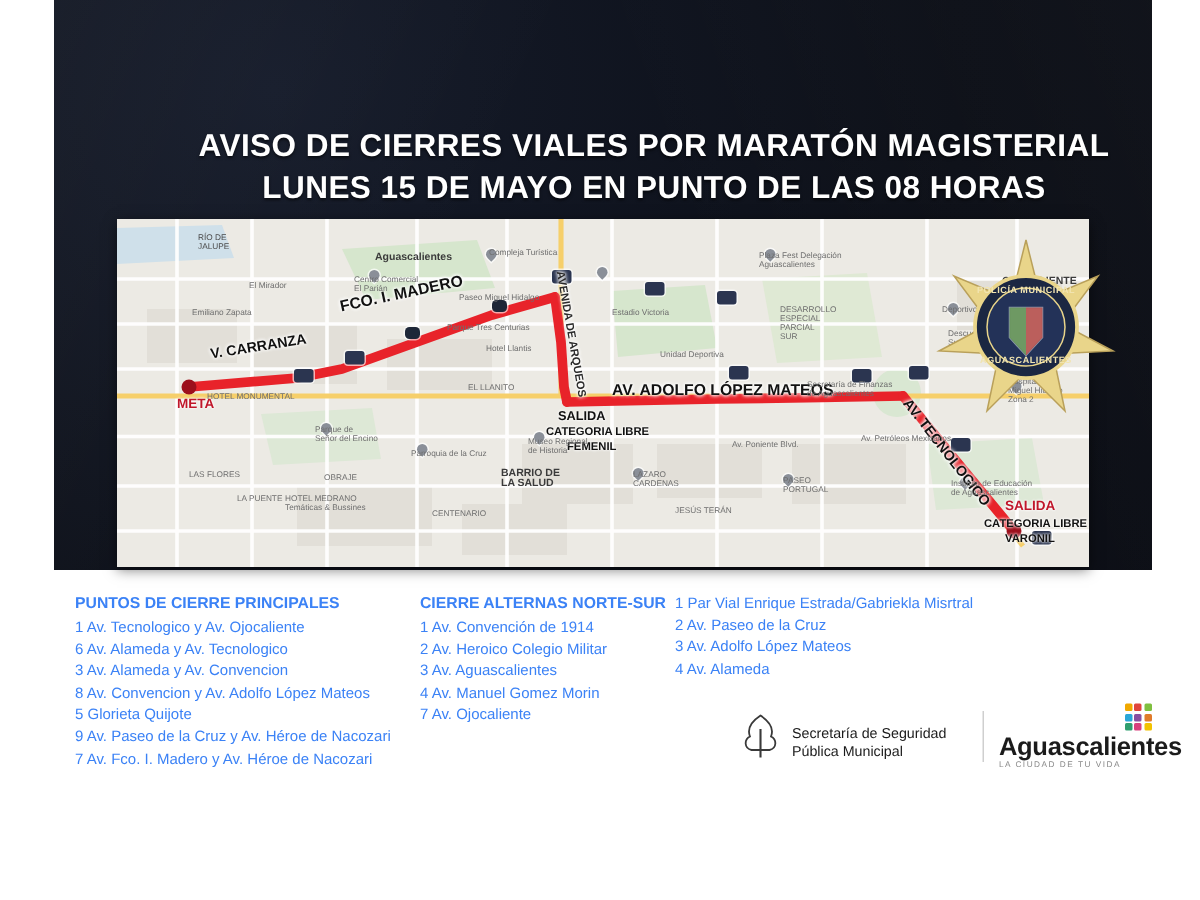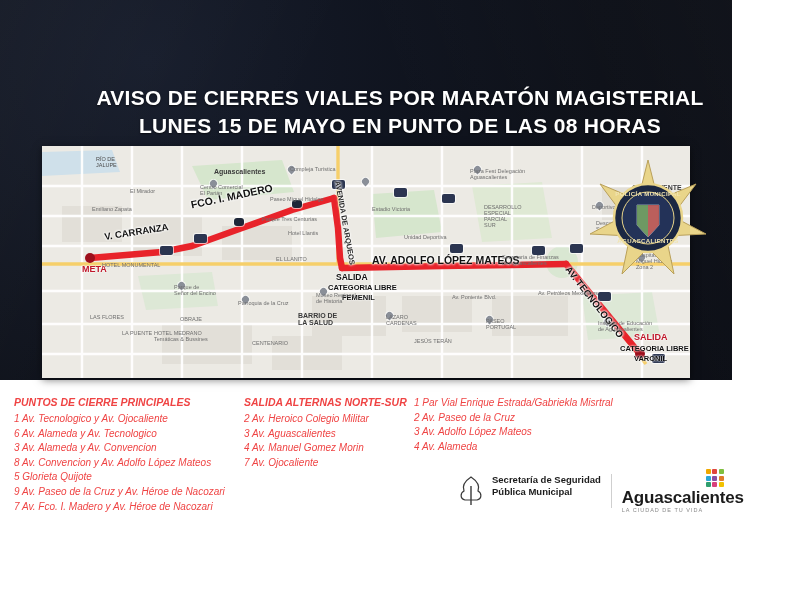--- a/index.html
+++ b/index.html
@@ -11,20 +11,21 @@
     width: 800px;
     height: 600px;
     font-family: "Liberation Sans", sans-serif;
     overflow: hidden;
   }
   #page {
     position: relative;
     width: 732px;
     height: 600px;
     background: #0d1018;
+    margin-left: 36px;
   }
   
   #backdrop {
     position: absolute;
     inset: 0;
     background:
       radial-gradient(ellipse at 20% 10%, #161c2b 0%, #0b0e16 55%, #070910 100%);
   }
   #backdrop:after {
     content: "";
@@ -144,22 +145,21 @@
     font-weight: bold;
     color: #f1e4b0;
     letter-spacing: 0.4px;
   }
   #badge-text-top { top: 33px; }
   #badge-text-bottom { top: 80px; }
 
   
   .list-col {
     position: absolute;
-    color: #ef4444;
-    font-style: italic;
+    color: #3b82f6;
   }
   .list-title {
     font-size: 10.5px;
     font-weight: bold;
     margin-bottom: 4px;
     white-space: nowrap;
   }
   .list-item {
     font-size: 10px;
     line-height: 14.6px;
@@ -175,25 +175,24 @@
     left: 456px;
     top: 470px;
     width: 330px;
     height: 42px;
     display: flex;
     align-items: center;
     gap: 10px;
   }
   #ssp-logo {
     display: flex;
-    align-items: flex-start;
+    align-items: flex-end;
     gap: 6px;
-    padding-right: 10px;
+    padding-right: 24px;
     border-right: 1px solid #cfcfcf;
-    font-weight: bold;
   }
   #ssp-text {
     font-size: 9.5px;
     line-height: 12px;
     color: #1b1b1b;
   }
   #ssp-text span { display: block; }
   #ags-logo {
     display: flex;
     flex-direction: column;
@@ -414,21 +413,22 @@
     <div class="list-item">1 Av. Tecnologico y Av. Ojocaliente</div>
     <div class="list-item">6 Av. Alameda y Av. Tecnologico</div>
     <div class="list-item">3 Av. Alameda y Av. Convencion</div>
     <div class="list-item">8 Av. Convencion y Av. Adolfo López Mateos</div>
     <div class="list-item">5 Glorieta Quijote</div>
     <div class="list-item">9 Av. Paseo de la Cruz y Av. Héroe de Nacozari</div>
     <div class="list-item">7 Av. Fco. I. Madero y Av. Héroe de Nacozari</div>
   </div>
 
   <div class="list-col" id="col-2">
-    <div class="list-title">SALIDA ALTERNAS NORTE-SUR</div>
+    <div class="list-title">CIERRE ALTERNAS NORTE-SUR</div>
+    <div class="list-item">1 Av. Convención de 1914</div>
     <div class="list-item">2 Av. Heroico Colegio Militar</div>
     <div class="list-item">3 Av. Aguascalientes</div>
     <div class="list-item">4 Av. Manuel Gomez Morin</div>
     <div class="list-item">7 Av. Ojocaliente</div>
   </div>
 
   <div class="list-col" id="col-3">
     <div class="list-item">1 Par Vial Enrique Estrada/Gabriekla Misrtral</div>
     <div class="list-item">2 Av. Paseo de la Cruz</div>
     <div class="list-item">3 Av. Adolfo López Mateos</div>

